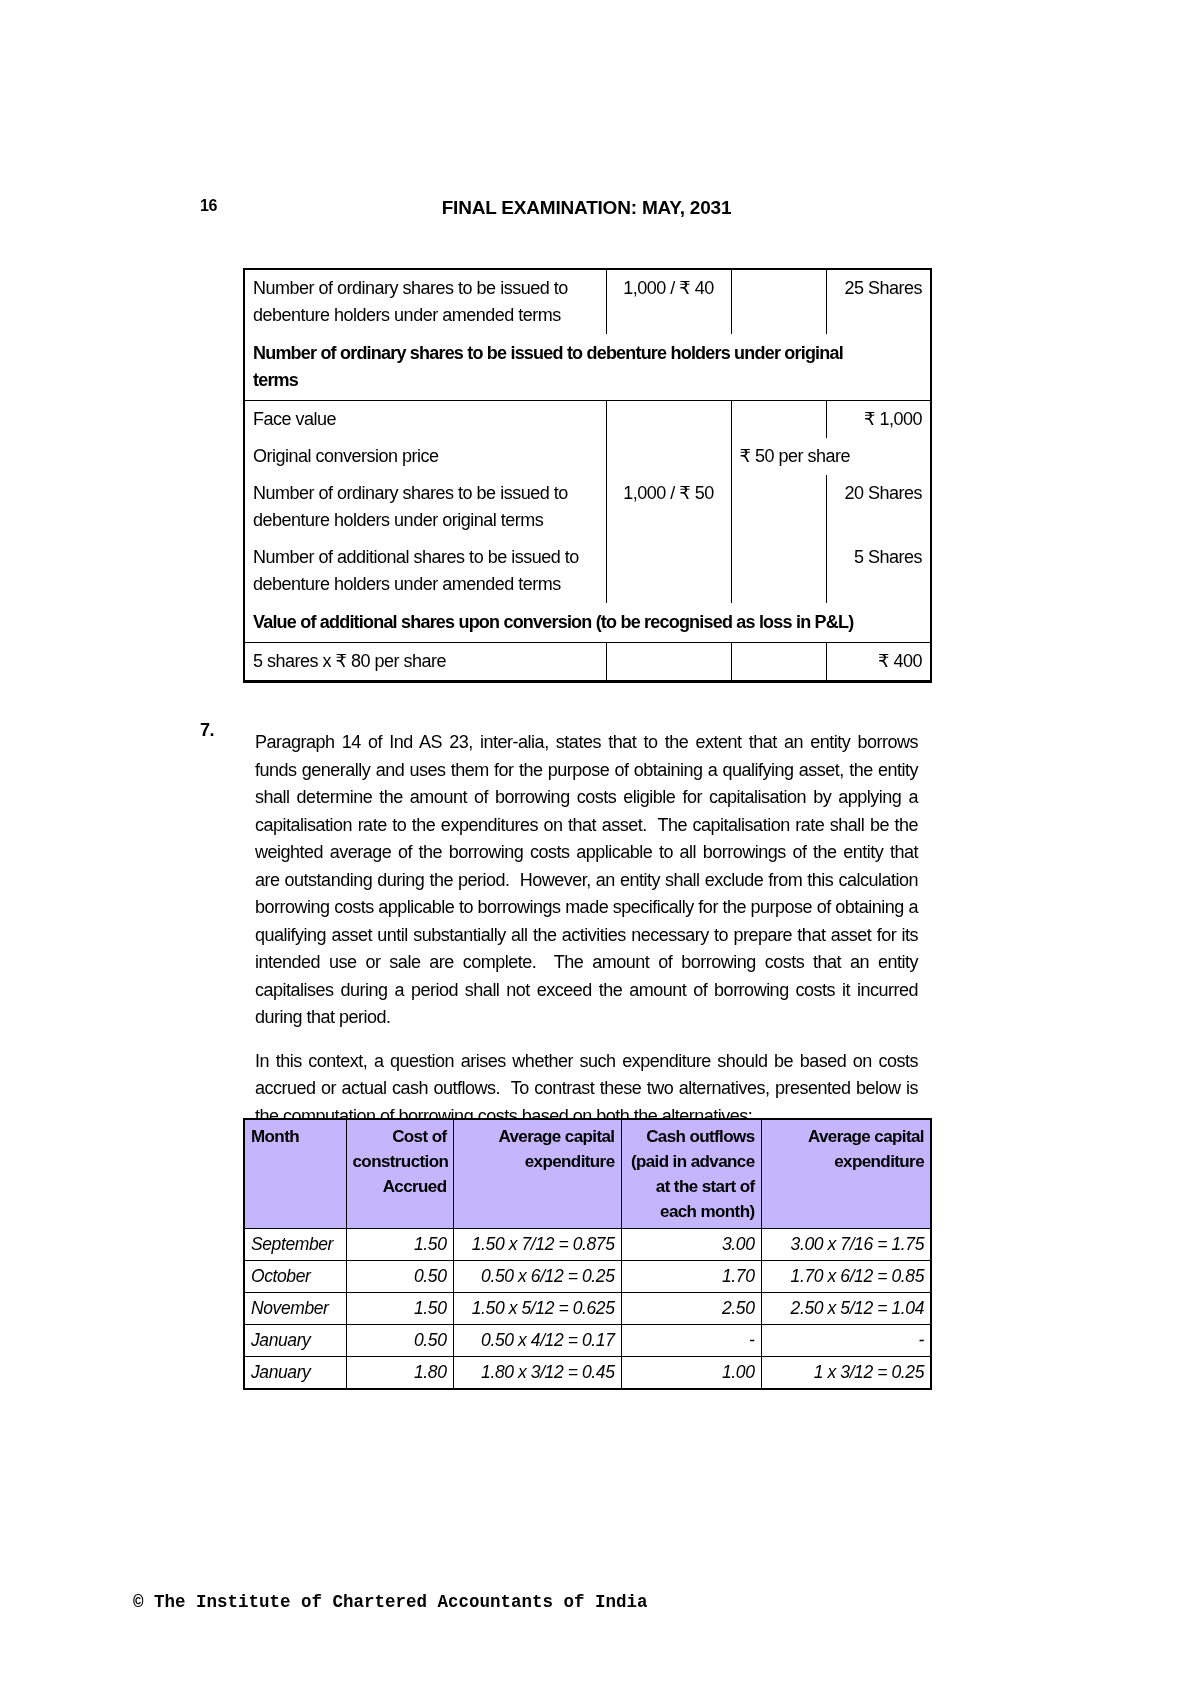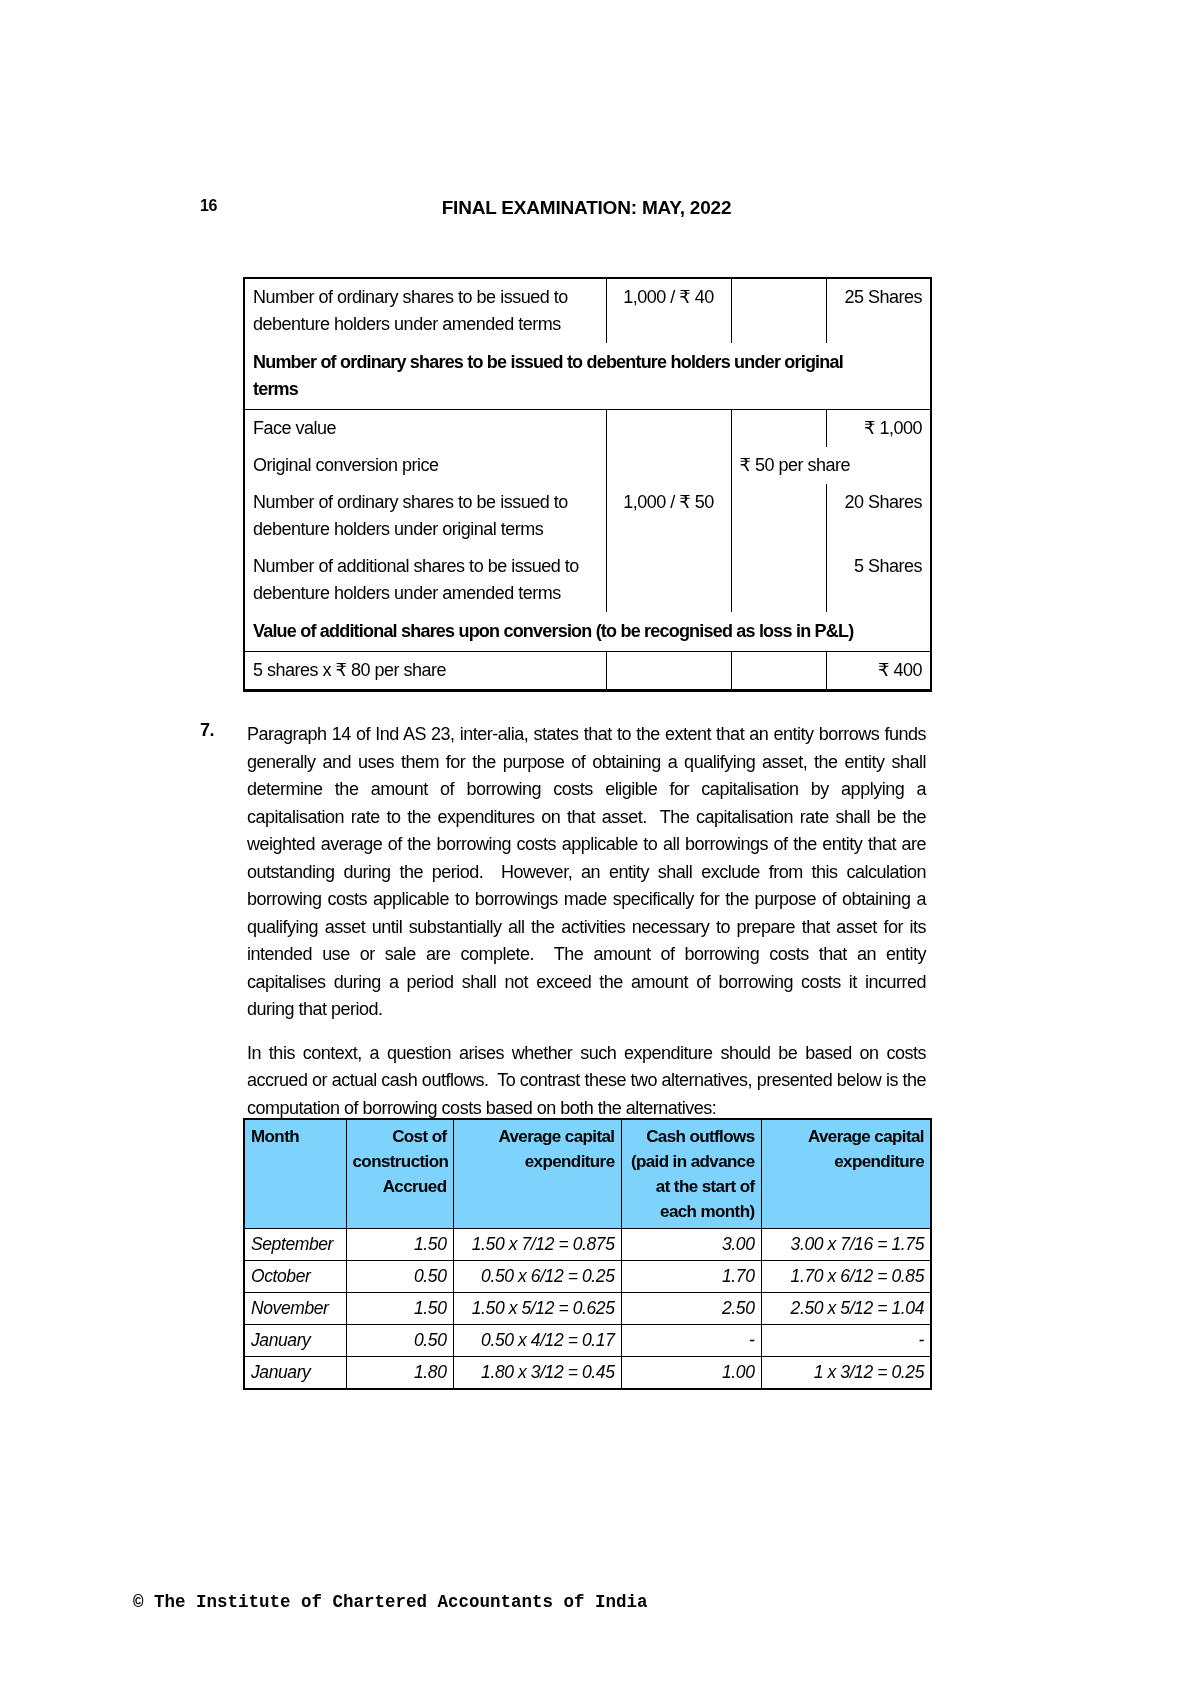--- a/index.html
+++ b/index.html
@@ -14,55 +14,55 @@
 
   
   #page-number{left:200px;top:197px;font-size:16px;font-weight:bold;}
   #doc-title{left:243px;top:197px;width:687px;text-align:center;font-size:19px;font-weight:bold;letter-spacing:-0.2px;}
 
   
   .doc-table{border-collapse:collapse;table-layout:fixed;width:687px;}
   .doc-table td,.doc-table th{vertical-align:top;}
 
   
-  #shares-table-wrap{left:243px;top:268px;margin-top:9px;}
+  #shares-table-wrap{left:243px;top:268px;}
   #shares-table{border:2px solid #000;border-bottom:3px solid #000;font-size:18px;}
   #shares-table td{padding:5px 8px;line-height:27px;}
   #shares-table td.bl{border-left:1.5px solid #000;}
   #shares-table td.desc{white-space:pre-line;}
   #shares-table td.center{text-align:center;}
   #shares-table td.num{text-align:right;}
   #shares-table td.section{font-weight:bold;border-bottom:1.5px solid #000;white-space:pre-line;letter-spacing:-0.8px;padding:6px 8px;}
 
   
   #question-block{left:200px;top:717px;width:730px;display:flex;}
   #question-number{width:43px;font-size:18px;font-weight:bold;line-height:27.5px;flex:none;}
   #question-body{width:687px;}
-  .para{font-size:18px;line-height:27.5px;text-align:justify;white-space:pre-wrap;margin:4px;}
+  .para{font-size:18px;line-height:27.5px;text-align:justify;white-space:pre-wrap;margin:12px;}
   .para + .para{margin-top:16px;}
 
   
   #borrowing-table-wrap{left:243px;top:1118px;}
   #borrowing-table{border:2px solid #000;font-size:17.5px;}
   #borrowing-table th,#borrowing-table td{border:1px solid #000;}
   #borrowing-table th{
-    background:#7dd3fc;font-weight:bold;font-size:17px;
+    background:#c4b5fd;font-weight:bold;font-size:17px;
     padding:4px 6px;line-height:25px;text-align:right;white-space:pre-line;letter-spacing:-0.6px;
   }
   #borrowing-table th.left, #borrowing-table td.left{text-align:left;}
   #borrowing-table td{padding:2px 6px;line-height:27px;text-align:right;letter-spacing:-0.4px;font-style:italic;}
 
   
   #doc-footer{left:133px;top:1592px;font-family:Liberation Mono, monospace;font-weight:bold;font-size:17.5px;letter-spacing:0;}
 </style>
 </head>
 <body>
 
 <div id="page-number" class="abs">16</div>
-<div id="doc-title" class="abs">FINAL EXAMINATION: MAY, 2022</div>
+<div id="doc-title" class="abs">FINAL EXAMINATION: MAY, 2031</div>
 
 <div id="shares-table-wrap" class="abs">
   <table id="shares-table" class="doc-table">
     <colgroup>
         <col style="width:362px">
         <col style="width:125px">
         <col style="width:95px">
         <col style="width:105px">
       </colgroup>
     <tbody>

